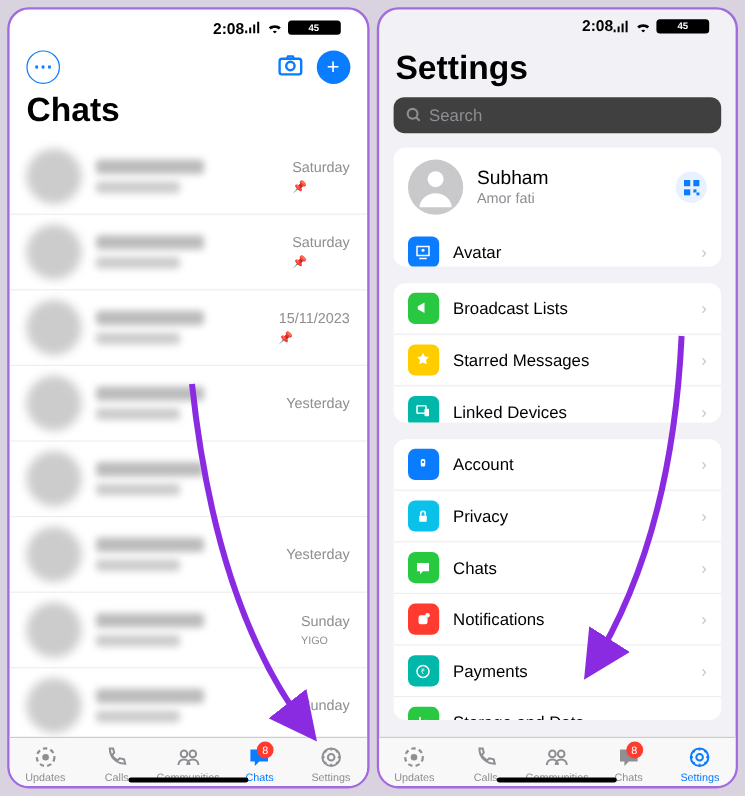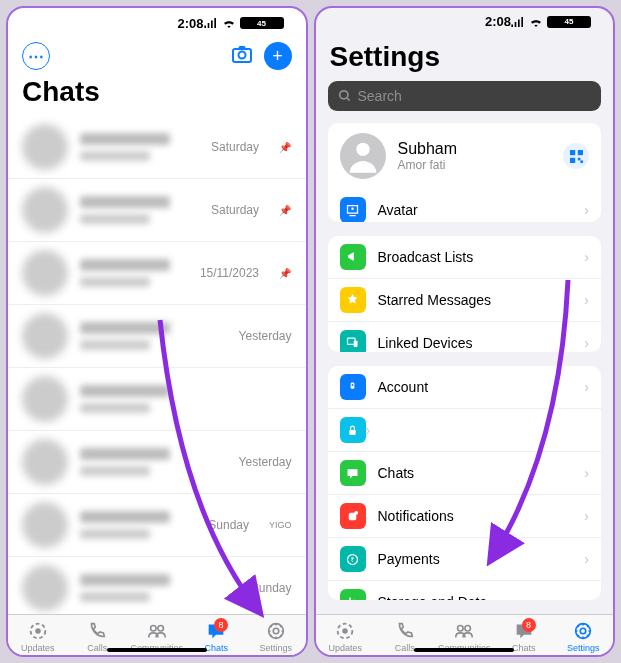--- a/index.html
+++ b/index.html
@@ -77,21 +77,21 @@
   .chat-name {
     width: 90px; height: 12px; background: #bbb;
     filter: blur(3px); border-radius: 3px; margin-bottom: 6px;
   }
   .chat-msg {
     width: 70px; height: 10px; background: #ccc;
     filter: blur(3px); border-radius: 3px;
   }
   .chat-meta {
     text-align: right; color: #8e8e93; font-size: 12px;
-    display: flex; align-items: center; gap: 20px;
+    display: flex; flex-direction: column; align-items: flex-start; gap: 4px;
   }
   .pin { font-size: 10px; color: #8e8e93; }
   .sub-tag {
     font-size: 9px; padding-right: 0;
   }
   
   .search-box {
     margin: 0 12px 12px;
     background: #404040; border-radius: 9px;
     padding: 7px 10px; color: #8e8e93;
@@ -430,20 +430,21 @@
       <div class="set-label">Account</div>
       <div class="chev">›</div>
       </div>
       <div class="set-row">
       <div class="sicon" style="background:#0ac1ea">
         <svg viewBox="0 0 24 24">
             <rect x="7" y="11" width="10" height="8" rx="1" fill="#fff"></rect>
             <path d="M9 11V8a3 3 0 016 0v3" fill="none" stroke="#fff" stroke-width="2"></path>
           </svg>
       </div>
+      <div class="set-label">Privacy</div>
       <div class="chev">›</div>
       </div>
       <div class="set-row">
       <div class="sicon" style="background:#28c840">
         <svg viewBox="0 0 24 24">
             <path d="M4 5h16v11H12l-4 4v-4H4z" fill="#fff"></path>
           </svg>
       </div>
       <div class="set-label">Chats</div>
       <div class="chev">›</div>

